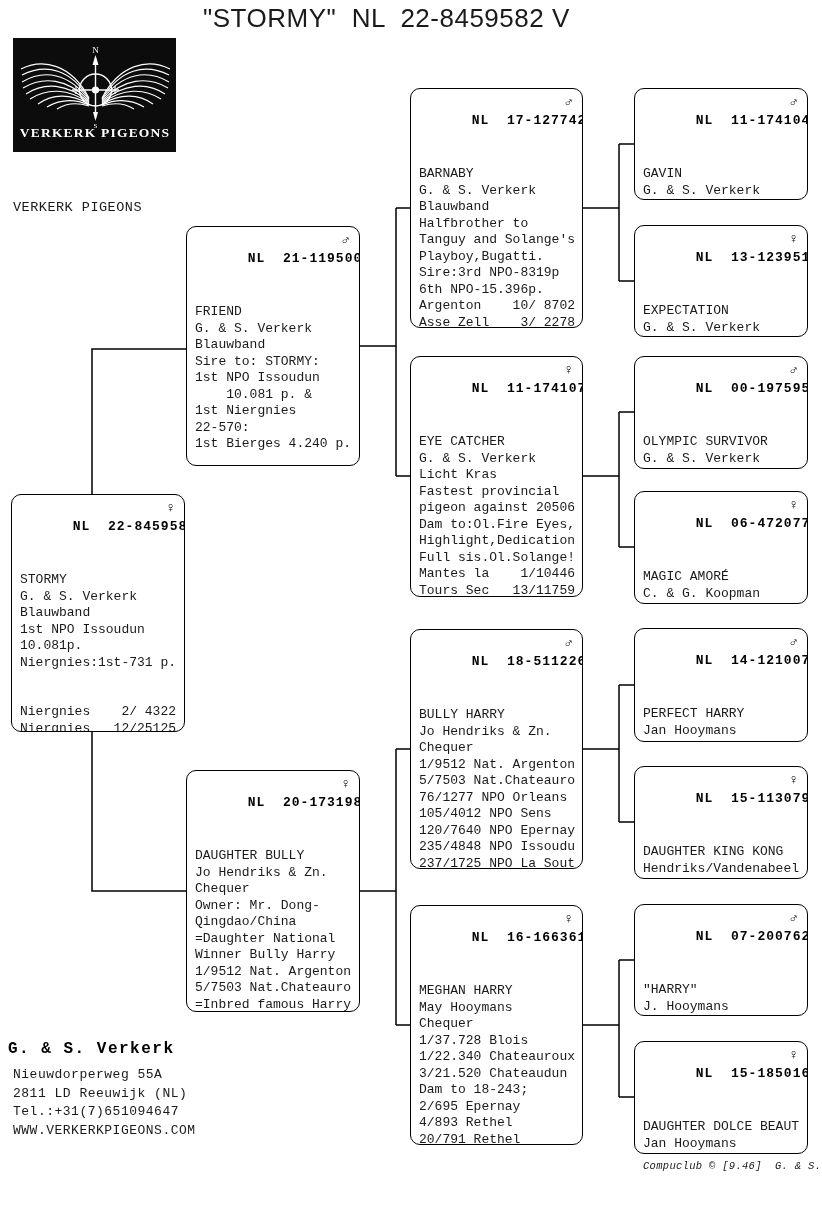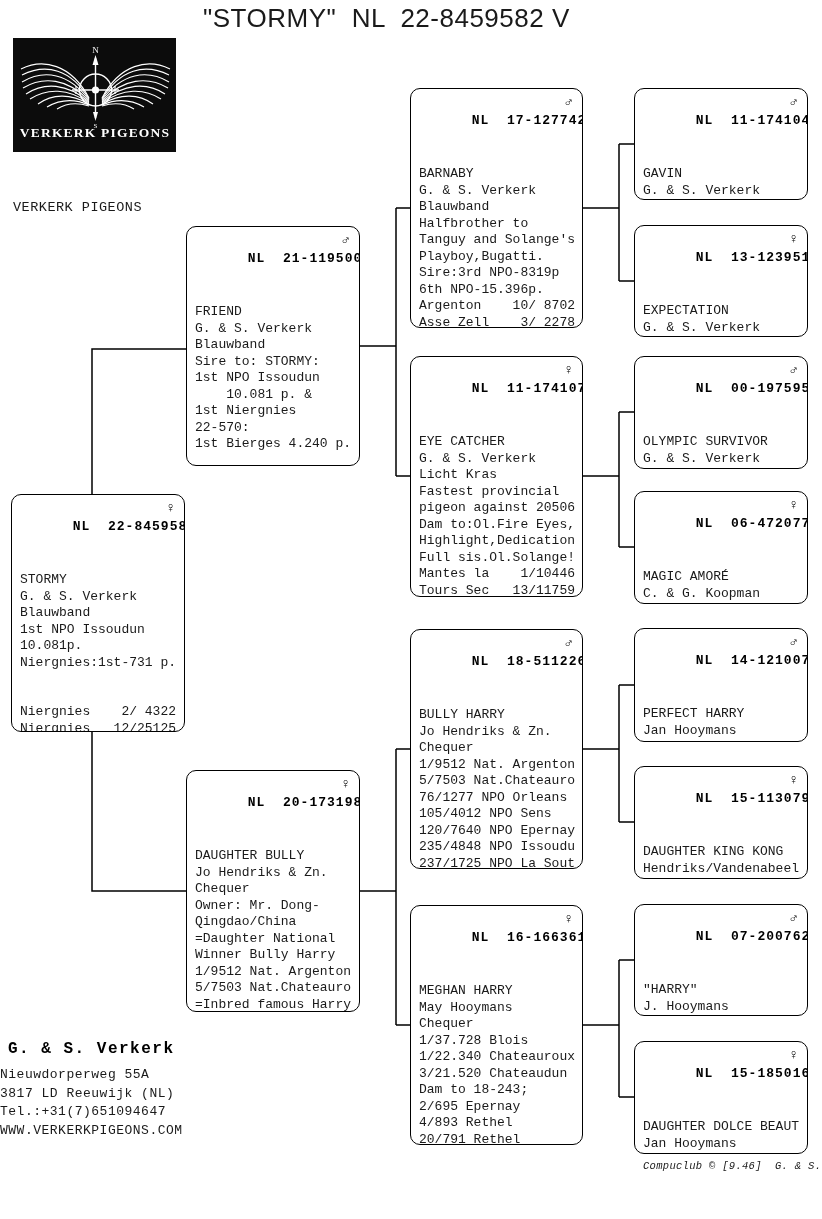--- a/index.html
+++ b/index.html
@@ -54,21 +54,21 @@
   [data-box-id="perfect-harry"]{left:634px;top:628px;width:174px;height:114px;}
   [data-box-id="daughter-king-kong"]{left:634px;top:766px;width:174px;height:113px;}
   [data-box-id="harry"]{left:634px;top:904px;width:174px;height:112px;}
   [data-box-id="daughter-dolce-beaut"]{left:634px;top:1041px;width:174px;height:113px;}
 
   .footer-owner{
     position:absolute;left:8px;top:1040px;
     font-size:16px;font-weight:bold;letter-spacing:1.5px;color:#000;
   }
   .footer-address{
-    position:absolute;left:0;top:1066px;
+    position:absolute;left:13px;top:1066px;
     font-size:13px;line-height:18.5px;letter-spacing:.5px;color:#1a1a1a;
   }
   .credit{
     position:absolute;left:643px;top:1160px;
     font-size:10.5px;font-style:italic;letter-spacing:.3px;color:#1a1a1a;
     white-space:pre;
   }
 </style>
 </head>
 <body>
@@ -359,19 +359,19 @@
 Jan Hooymans
 Chequer
 Halfsister Alyda;
 1/4843 NPO Bourges</div>
   </div>
 </div>
 
   <div class="footer-owner">G. &amp; S. Verkerk</div>
   <div class="footer-address" id="address">
       <div>Nieuwdorperweg 55A</div>
-      <div>3817 LD  Reeuwijk (NL)</div>
+      <div>2811 LD  Reeuwijk (NL)</div>
       <div>Tel.:+31(7)651094647</div>
       <div>WWW.VERKERKPIGEONS.COM</div>
     </div>
   <div class="credit">Compuclub © [9.46]  G. &amp; S. Verkerk</div>
 
 </div>
 
 </body></html>

